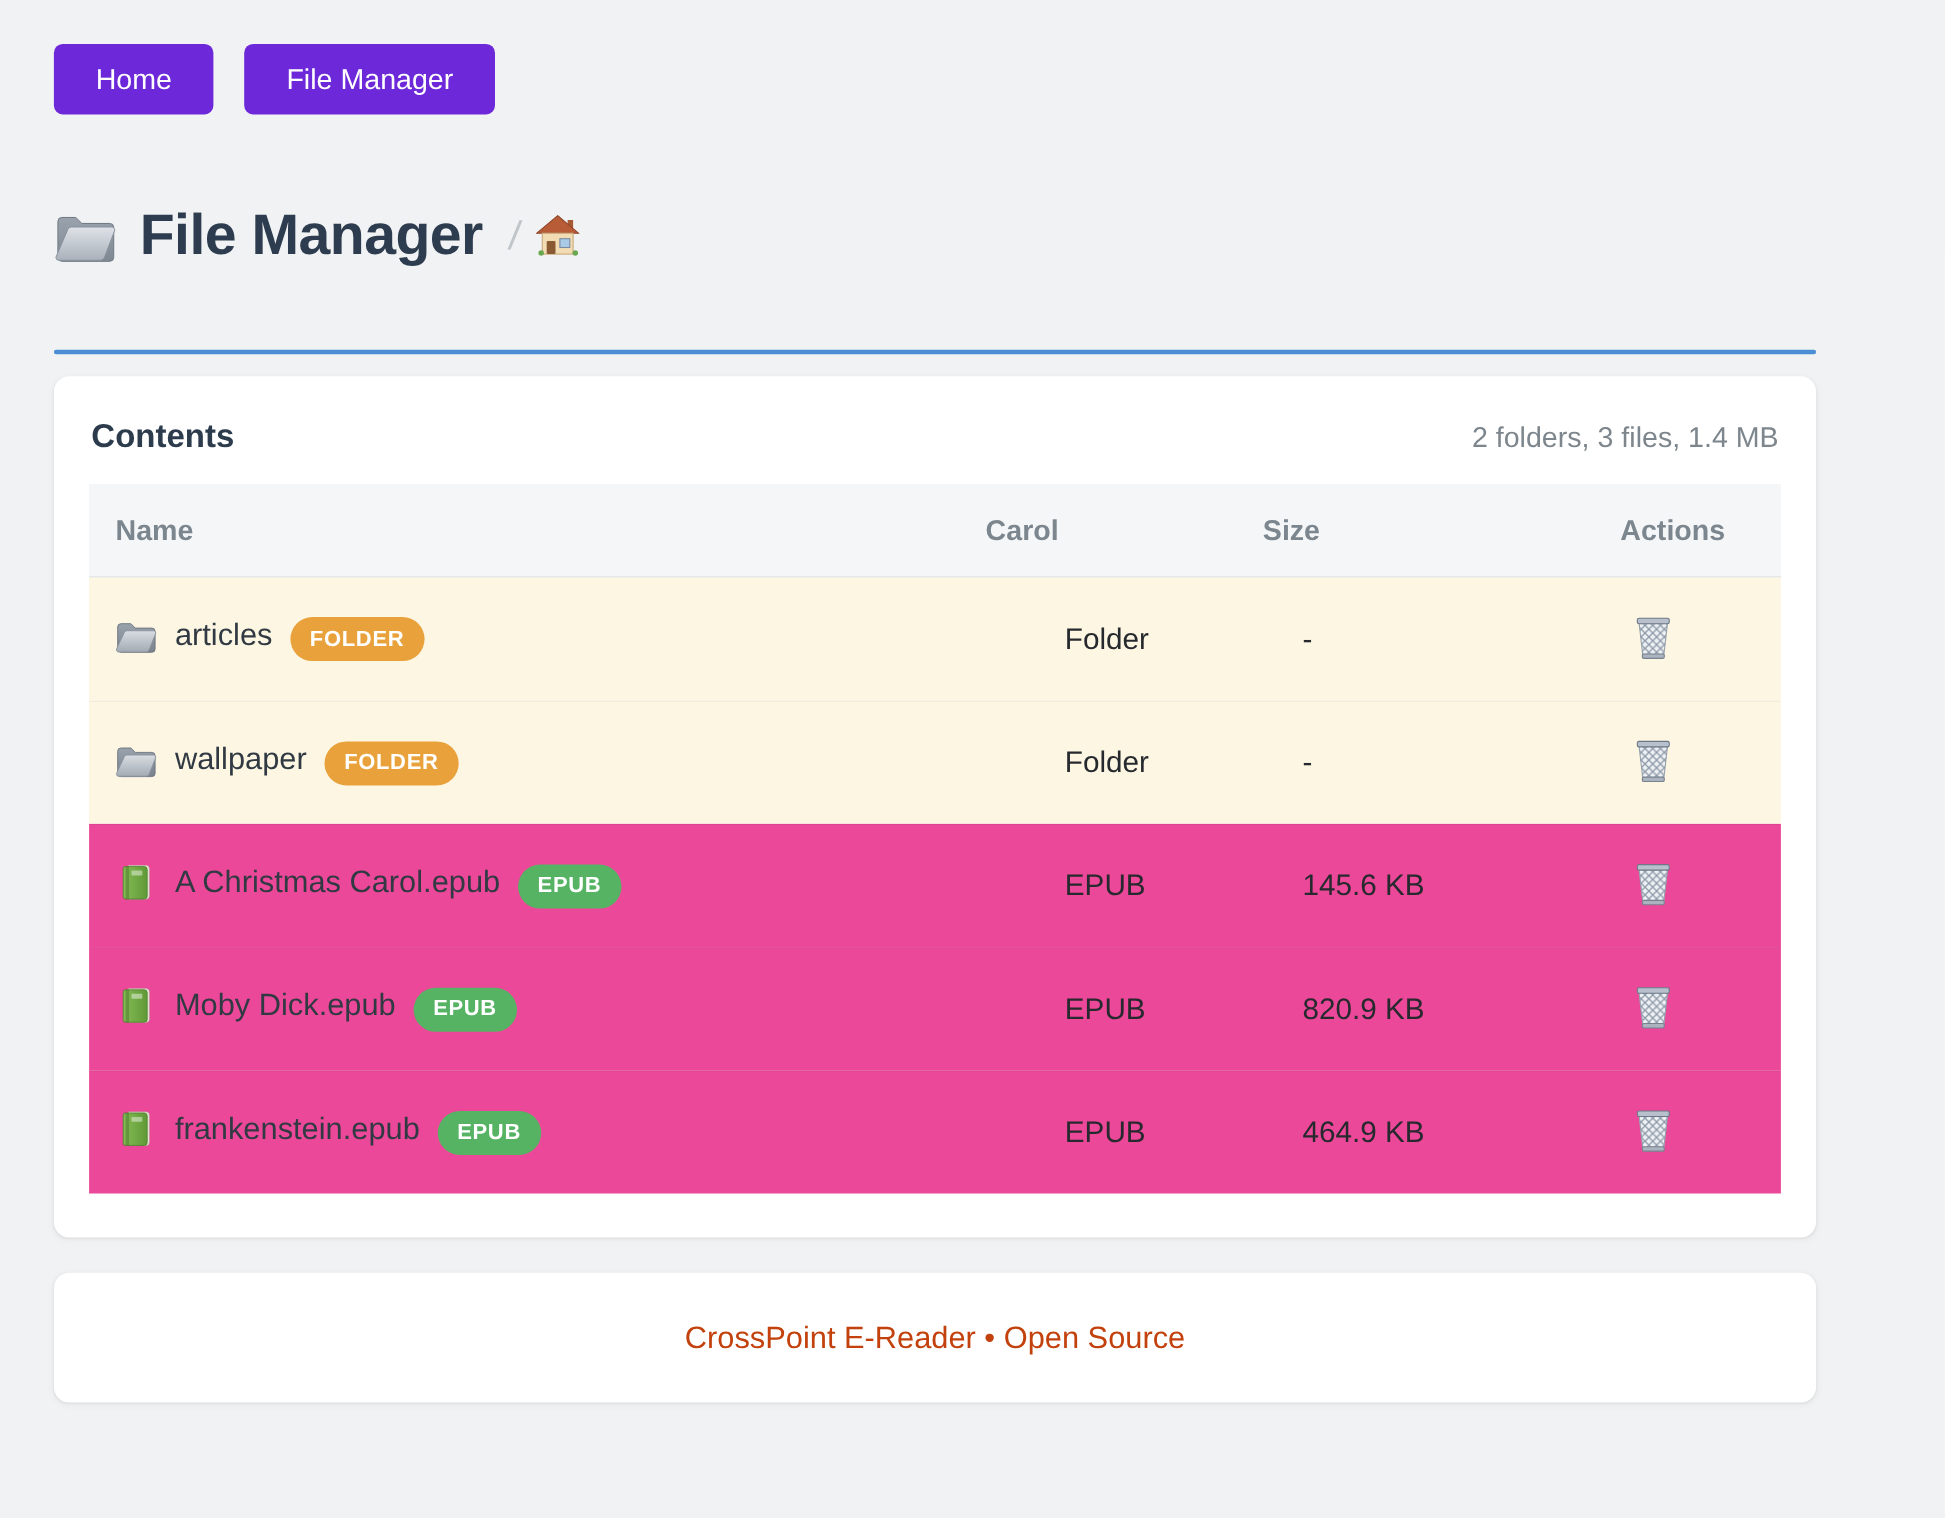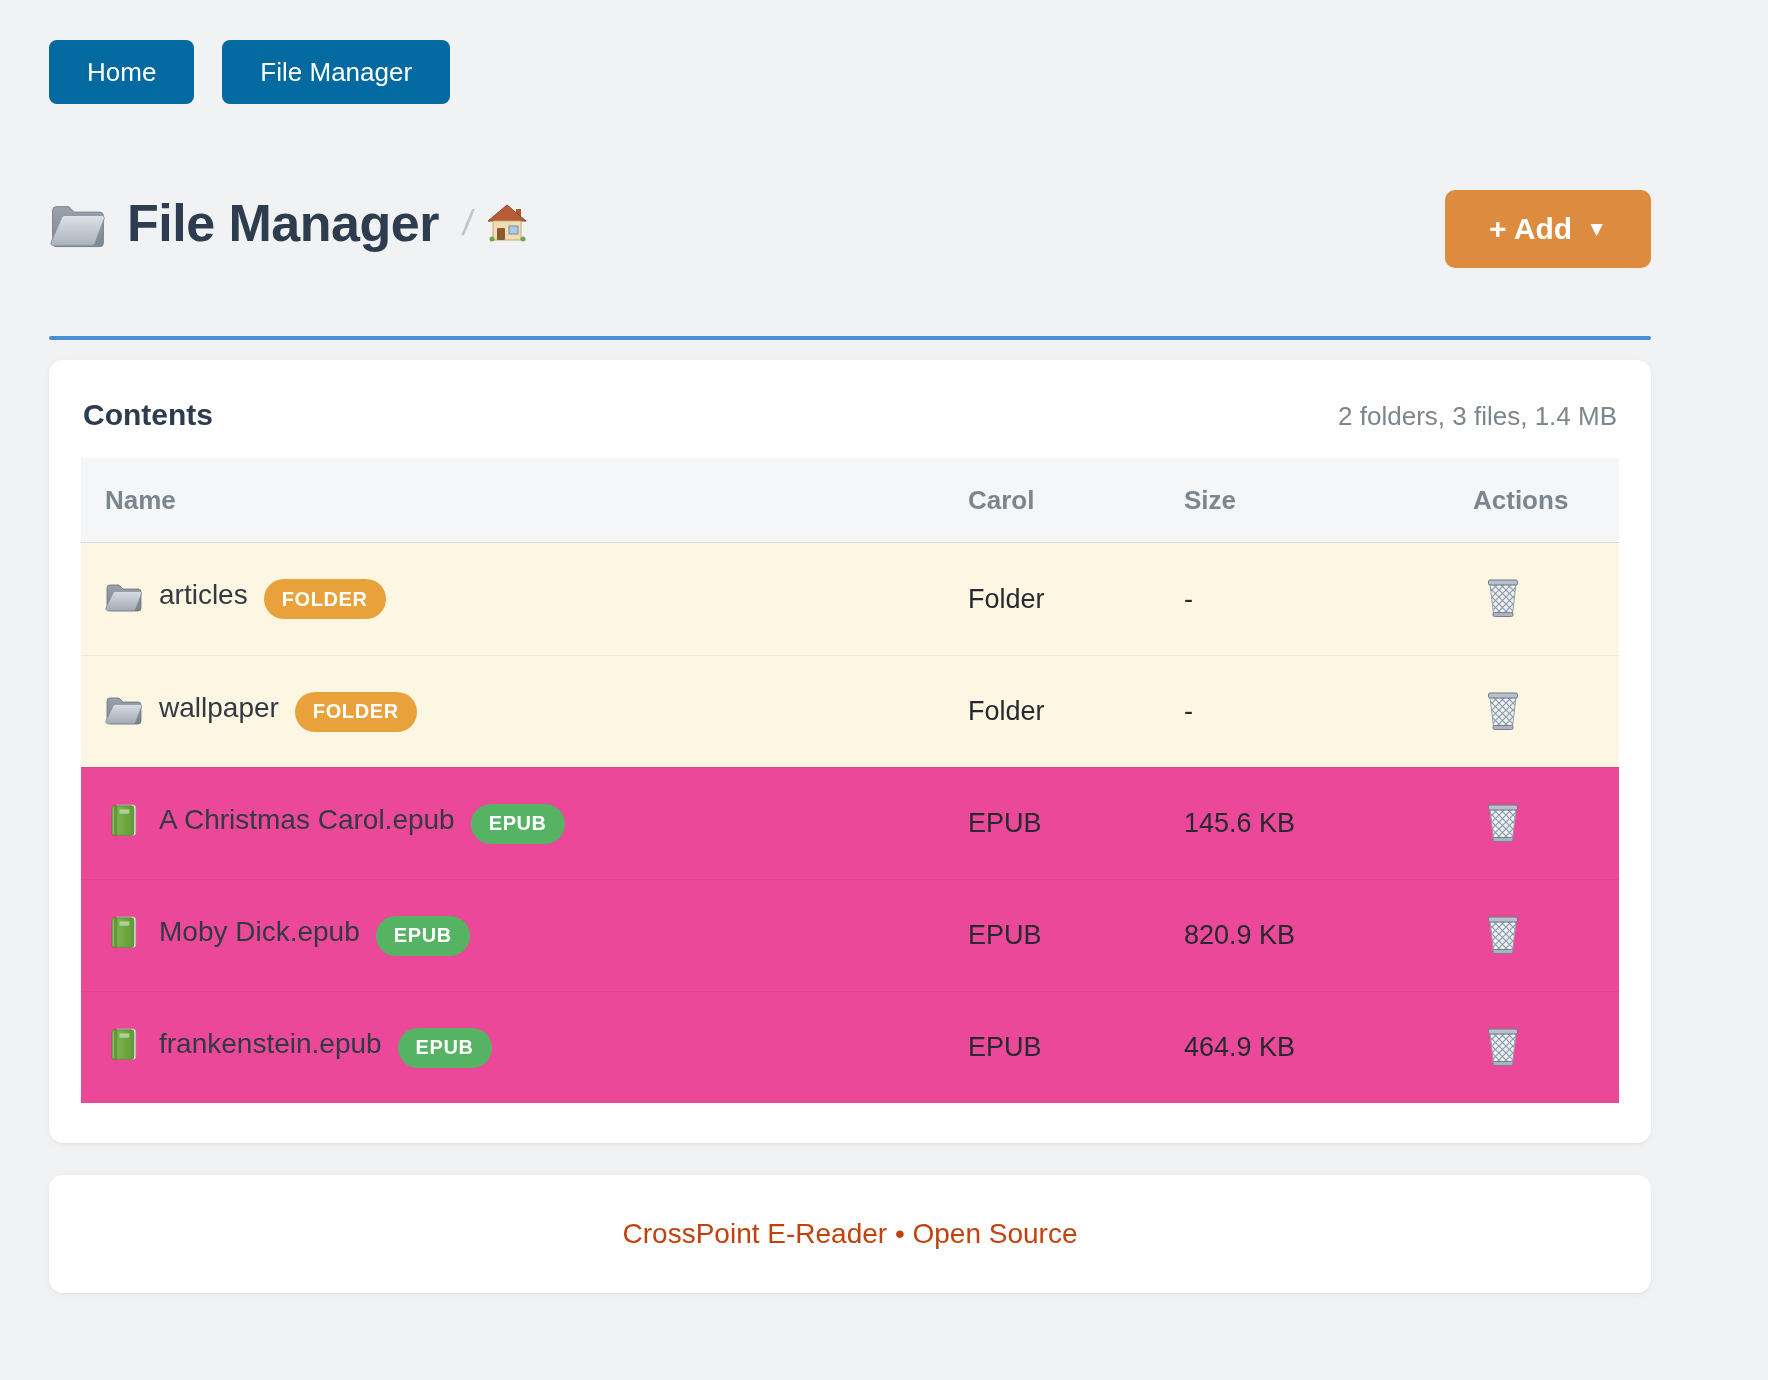--- a/index.html
+++ b/index.html
@@ -10,21 +10,21 @@
     color:#2d3c4e;
     overflow:hidden;
   }
   .container { width:1602px; margin-left:49px; }
 
   
   .nav-row { padding-top:40px; display:flex; gap:28px; }
   .nav-btn {
     display:inline-flex; align-items:center; justify-content:center;
     height:64px; padding:0 38px;
-    background:#0369a1; color:#ffffff;
+    background:#6d28d9; color:#ffffff;
     border:none; border-radius:8px;
     font-size:26px; font-family:inherit; cursor:pointer;
   }
 
   
   .page-header { margin-top:80px; display:flex; align-items:center; position:relative; }
   .title-icon { width:58px; height:52px; display:inline-flex; flex:none; }
   .page-title { font-size:52px; font-weight:800; letter-spacing:-0.5px; color:#2d3c4e; margin-left:20px; }
   .crumb-sep { font-size:36px; color:#c0c5ca; font-weight:300; margin-left:24px; transform:skewX(-8deg); }
   .crumb-home { margin-left:14px; width:40px; height:38px; display:inline-flex; cursor:pointer; background:none; border:none; padding:0; }
@@ -49,21 +49,21 @@
   .card-head { display:flex; align-items:baseline; margin-bottom:26px; padding:0 2px; }
   .card-title { font-size:30px; font-weight:700; color:#2c3c4d; }
   .card-summary { margin-left:auto; font-size:26px; color:#7d868c; }
 
   .table { width:100%; }
   .thead, .trow {
     display:grid;
     grid-template-columns:1fr 216px 289px 146px;
     align-items:center;
   }
-  .thead { height:85px; background:#f4f6f8; border-bottom:1px solid #d9dcdf; }
+  .thead { height:85px; background:#f4f6f8; border-bottom:1px solid #d9dcdf;gap:36px; }
   .th { font-size:26px; font-weight:700; color:#7c868e; }
   .th-name { padding-left:24px; }
   .trow { height:112px; }
   .trow + .trow { border-top:1px solid rgba(0,0,0,0.055); }
   .row-folder { background:#fdf6e3; }
   .row-epub { background:#ec4899; }
 
   .name-cell { display:flex; align-items:flex-start; gap:16px; padding-left:24px; }
   .row-icon { width:38px; height:34px; display:inline-flex; flex:none; }
   .fname { font-size:28px; color:#313a43; }
@@ -117,24 +117,20 @@
       <svg viewBox="0 0 40 38">
         <rect x="29" y="5" width="5" height="9" fill="#a85a35"></rect>
         <path d="M20 1 L39 17 H1 Z" fill="#b85c38" stroke="#8f4527" stroke-width="1"></path>
         <rect x="6" y="17" width="28" height="19" fill="#f2dcb4" stroke="#c9a877" stroke-width="1"></rect>
         <rect x="10" y="24" width="8" height="12" rx="1" fill="#8a5a33"></rect>
         <rect x="22" y="22" width="9" height="8" fill="#a9cbe8" stroke="#7a8aa0" stroke-width="1"></rect>
         <circle cx="5" cy="35" r="2.5" fill="#6aa84f"></circle>
           <circle cx="36" cy="35" r="2.5" fill="#6aa84f"></circle>
       </svg>
     </button>
-    <button class="add-btn">
-      <span>+ Add</span>
-      <span class="add-caret">▼</span>
-    </button>
   </div>
 
   <div class="divider"></div>
 
   <div class="card">
     <div class="card-head">
       <span class="card-title">Contents</span>
       <span class="card-summary">2 folders, 3 files, 1.4 MB</span>
     </div>
 

